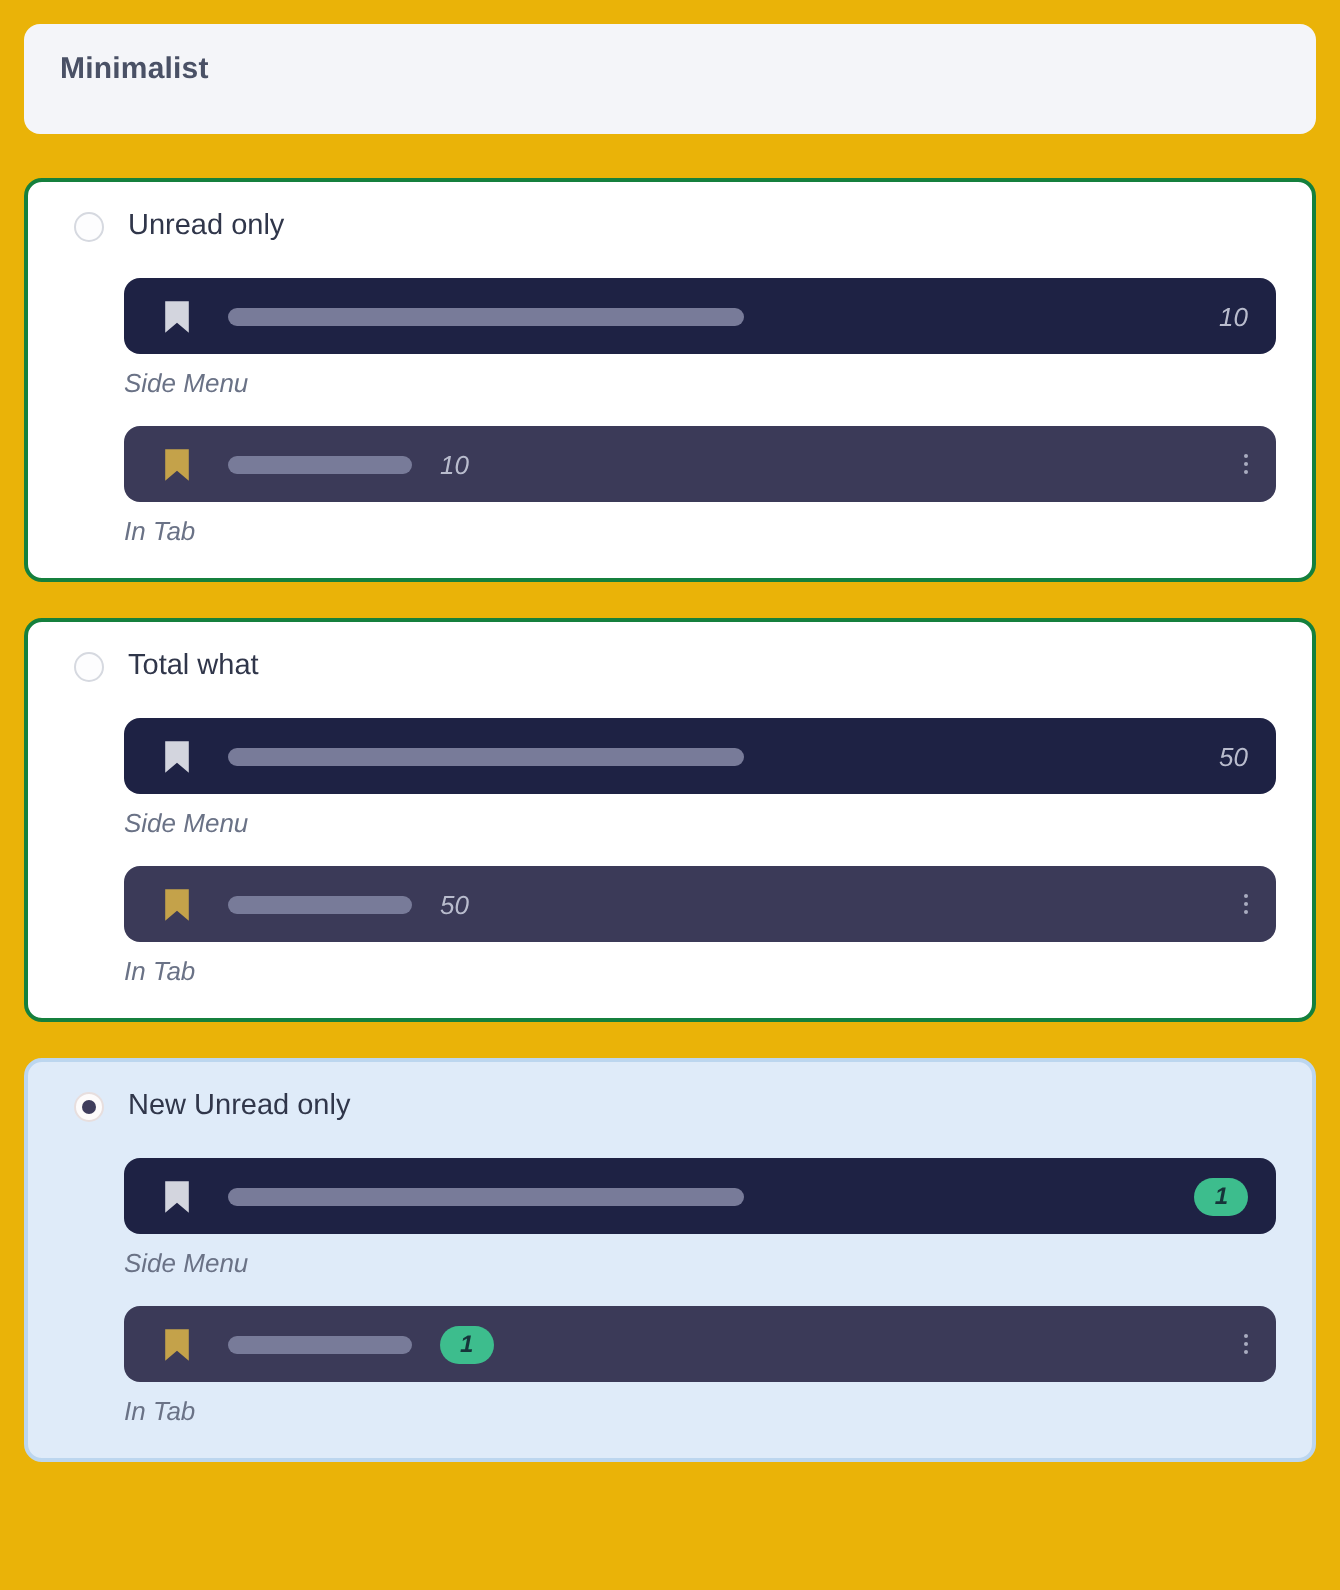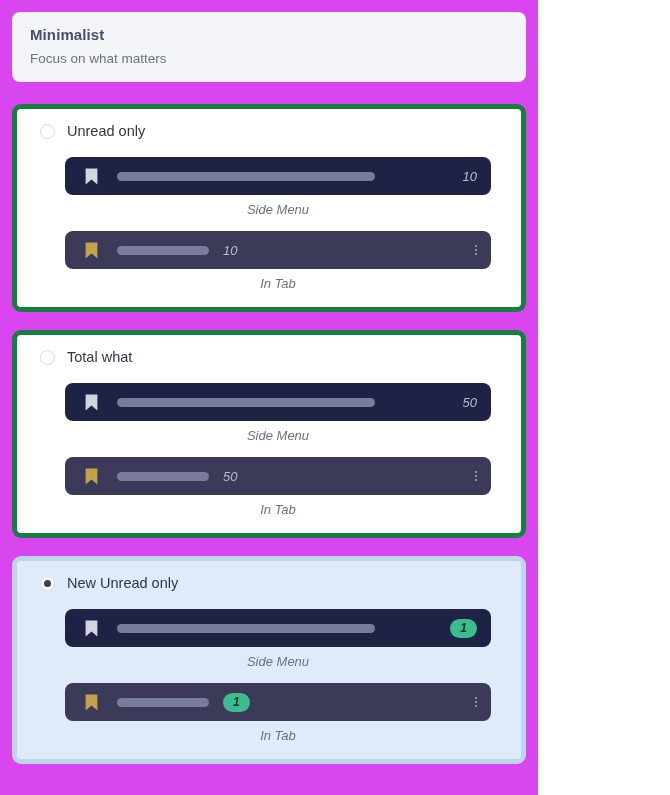--- a/index.html
+++ b/index.html
@@ -6,24 +6,24 @@
 
   html, body {
     width: 670px;
     height: 795px;
     background: #ffffff;
     font-family: "Liberation Sans", sans-serif;
     -webkit-font-smoothing: antialiased;
   }
 
   .page {
-    width: 538px;
+    width: 670px;
     height: 795px;
     padding: 12px;
-    background: #d946ef;
+    background: #eab308;
     overflow: hidden;
   }
 
   
   .header-card {
     background: #f4f5f9;
     border-radius: 8px;
     padding: 14px 18px 16px 18px;
     margin-bottom: 22px;
   }
@@ -35,26 +35,25 @@
     margin-bottom: 8px;
   }
   .header-subtitle {
     font-size: 13.5px;
     color: #6a7286;
     font-weight: normal;
   }
 
   
   .option-card {
-    border: 5px solid #15803d;
+    border: 2px solid #15803d;
     border-radius: 9px;
-    padding: 14px 30px 16px 13px;
+    padding: 14px 18px 16px 13px;
     margin-bottom: 18px;
     background: #ffffff;
-    text-align: center;
   }
   .option-card.selected {
     background: #dfebf9;
     border-color: #bcd6ef;
   }
 
   .option-head {
     display: flex;
     align-items: center;
     gap: 12px;
@@ -179,21 +178,20 @@
   }
   .bar-caption.last { margin-bottom: 0; }
 </style>
 </head>
 <body>
 
 <div class="page">
 
   <div class="header-card">
     <div class="header-title">Minimalist</div>
-    <div class="header-subtitle">Focus on what matters</div>
   </div>
 
   <div id="options-container">
       <div class="option-card">
         <div class="option-head">
           <div class="radio"></div>
           <div class="option-label">Unread only</div>
         </div>
         <div class="preview-block">
           <div class="bar sidemenu">

